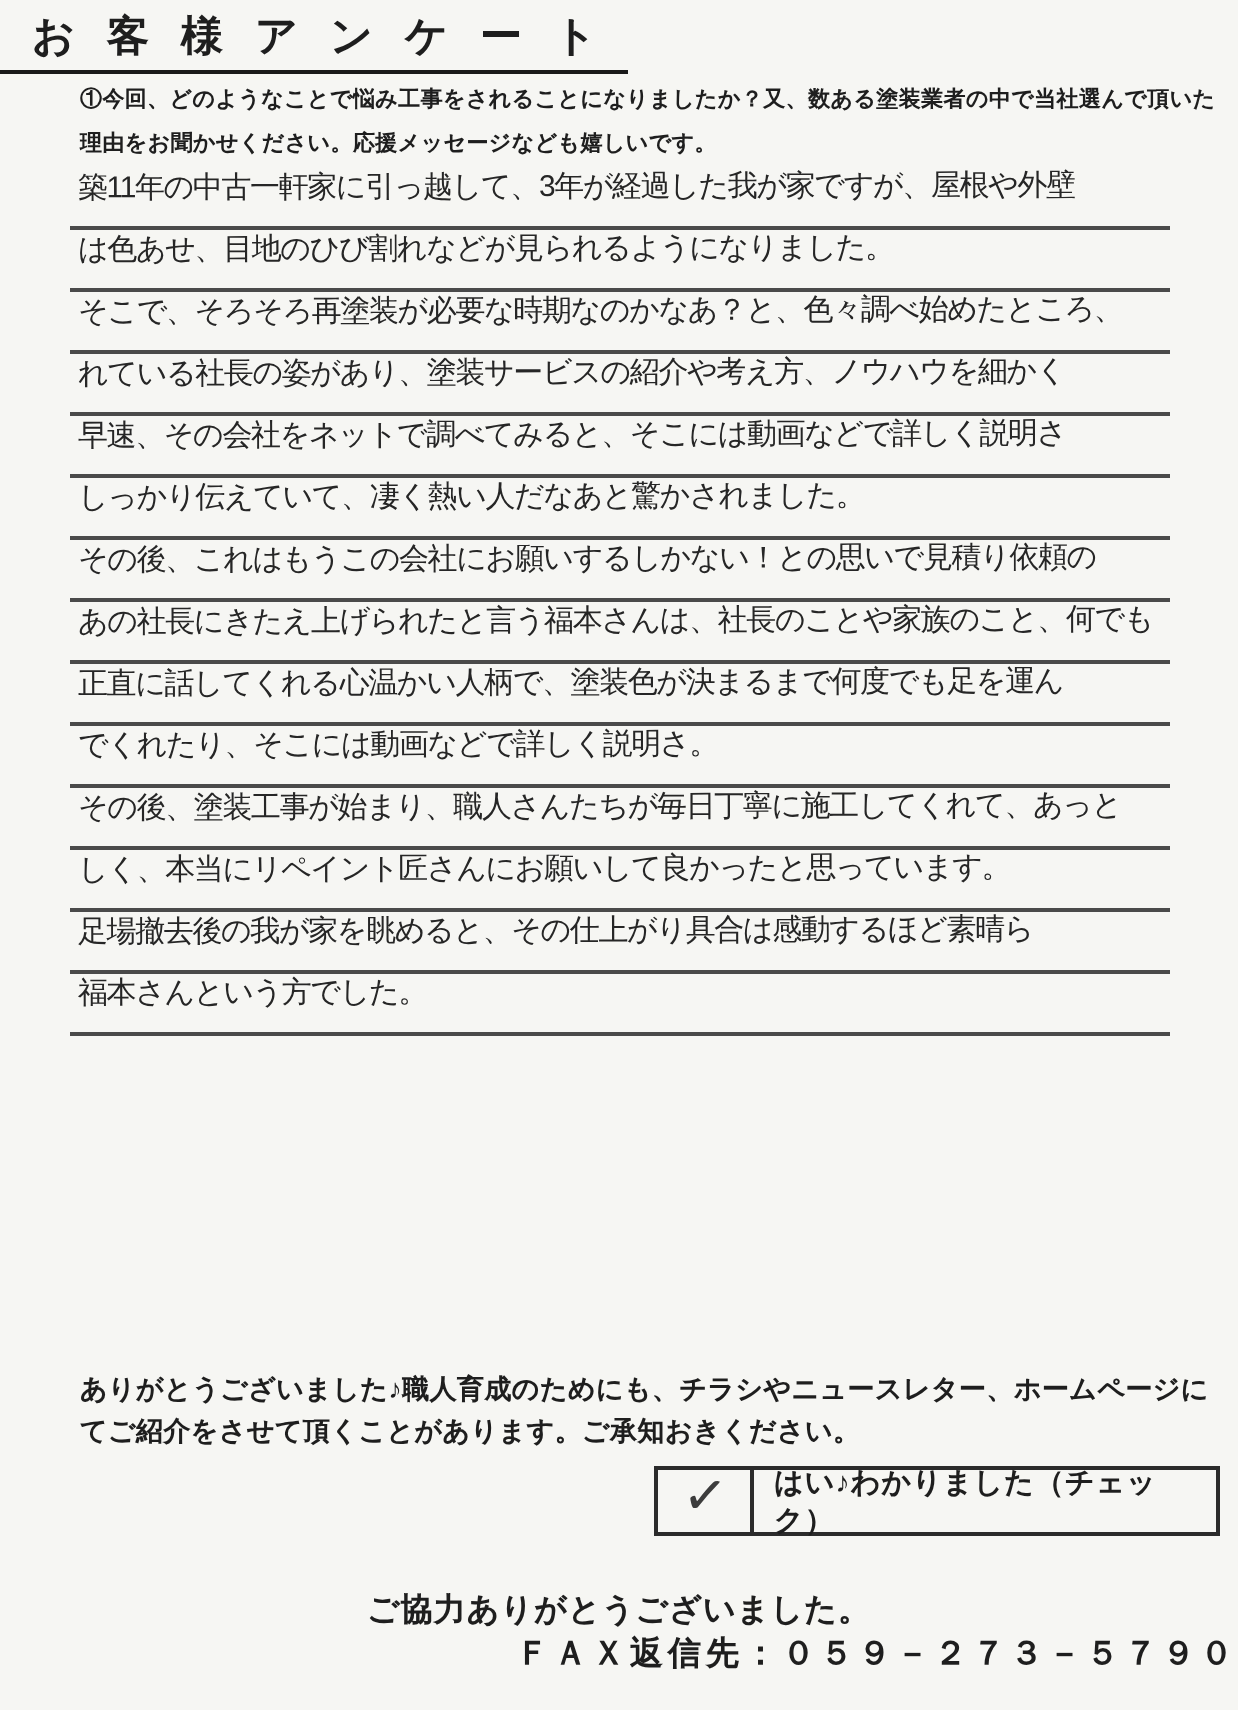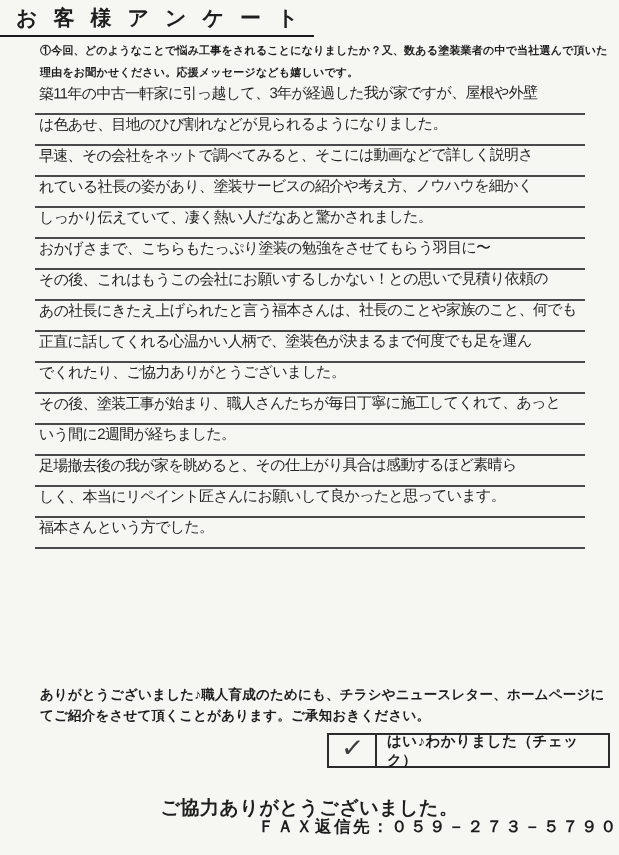--- a/index.html
+++ b/index.html
@@ -103,21 +103,21 @@
     padding-left: 10px;
     font-size: 14.5px;
     font-weight: bold;
     letter-spacing: 0.5px;
   }
   
   .footer-thanks {
     position: absolute;
     top: 795px; left: 0; right: 0;
     text-align: center;
-    font-size: 19px;
+    font-size: 16px;
     font-weight: bold;
     letter-spacing: 0.5px;
   }
   .footer-fax {
     position: absolute;
     top: 816px; left: 0; right: 0;
     text-align: right;
     font-size: 16.5px;
     font-weight: bold;
     letter-spacing: 2.5px;
@@ -135,54 +135,51 @@
   <div class="question">①今回、どのようなことで悩み工事をされることになりましたか？又、数ある塗装業者の中で当社選んで頂いた理由をお聞かせください。応援メッセージなども嬉しいです。</div>
 
   <div class="answers">
     <div class="hw-line">
         <span class="hw-text">築11年の中古一軒家に引っ越して、3年が経過した我が家ですが、屋根や外壁</span>
       </div>
     <div class="hw-line">
         <span class="hw-text">は色あせ、目地のひび割れなどが見られるようになりました。</span>
       </div>
     <div class="hw-line">
-        <span class="hw-text">早速、その会社をネットで調べてみると、そこには動画などで詳しく説明さ</span>
+        <span class="hw-text">そこで、そろそろ再塗装が必要な時期なのかなあ？と、色々調べ始めたところ、</span>
       </div>
     <div class="hw-line">
         <span class="hw-text">れている社長の姿があり、塗装サービスの紹介や考え方、ノウハウを細かく</span>
       </div>
     <div class="hw-line">
-        <span class="hw-text">しっかり伝えていて、凄く熱い人だなあと驚かされました。</span>
+        <span class="hw-text">早速、その会社をネットで調べてみると、そこには動画などで詳しく説明さ</span>
       </div>
     <div class="hw-line">
-        <span class="hw-text">おかげさまで、こちらもたっぷり塗装の勉強をさせてもらう羽目に〜</span>
+        <span class="hw-text">しっかり伝えていて、凄く熱い人だなあと驚かされました。</span>
       </div>
     <div class="hw-line">
         <span class="hw-text">その後、これはもうこの会社にお願いするしかない！との思いで見積り依頼の</span>
       </div>
     <div class="hw-line">
         <span class="hw-text">あの社長にきたえ上げられたと言う福本さんは、社長のことや家族のこと、何でも</span>
       </div>
     <div class="hw-line">
         <span class="hw-text">正直に話してくれる心温かい人柄で、塗装色が決まるまで何度でも足を運ん</span>
       </div>
     <div class="hw-line">
-        <span class="hw-text">でくれたり、ご協力ありがとうございました。</span>
+        <span class="hw-text">でくれたり、そこには動画などで詳しく説明さ。</span>
       </div>
     <div class="hw-line">
         <span class="hw-text">その後、塗装工事が始まり、職人さんたちが毎日丁寧に施工してくれて、あっと</span>
       </div>
     <div class="hw-line">
-        <span class="hw-text">いう間に2週間が経ちました。</span>
+        <span class="hw-text">しく、本当にリペイント匠さんにお願いして良かったと思っています。</span>
       </div>
     <div class="hw-line">
         <span class="hw-text">足場撤去後の我が家を眺めると、その仕上がり具合は感動するほど素晴ら</span>
-      </div>
-    <div class="hw-line">
-        <span class="hw-text">しく、本当にリペイント匠さんにお願いして良かったと思っています。</span>
       </div>
     <div class="hw-line">
         <span class="hw-text">福本さんという方でした。</span>
       </div>
   </div>
 
   <div class="notice">ありがとうございました♪職人育成のためにも、チラシやニュースレター、ホームページにてご紹介をさせて頂くことがあります。ご承知おきください。</div>
 
   <div class="ack">
     <div class="ack-check">

